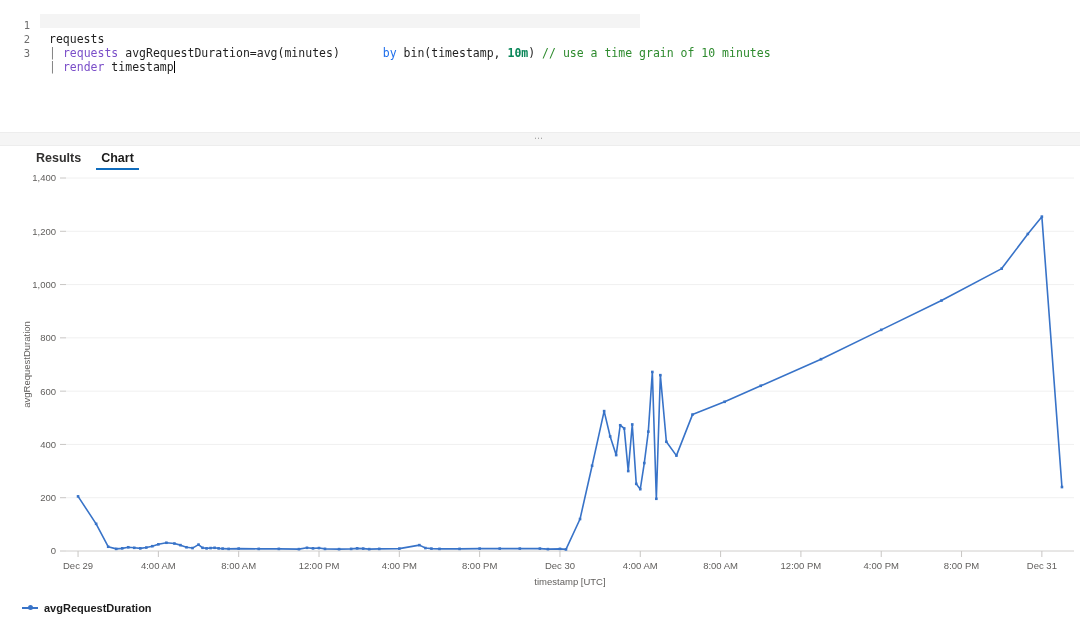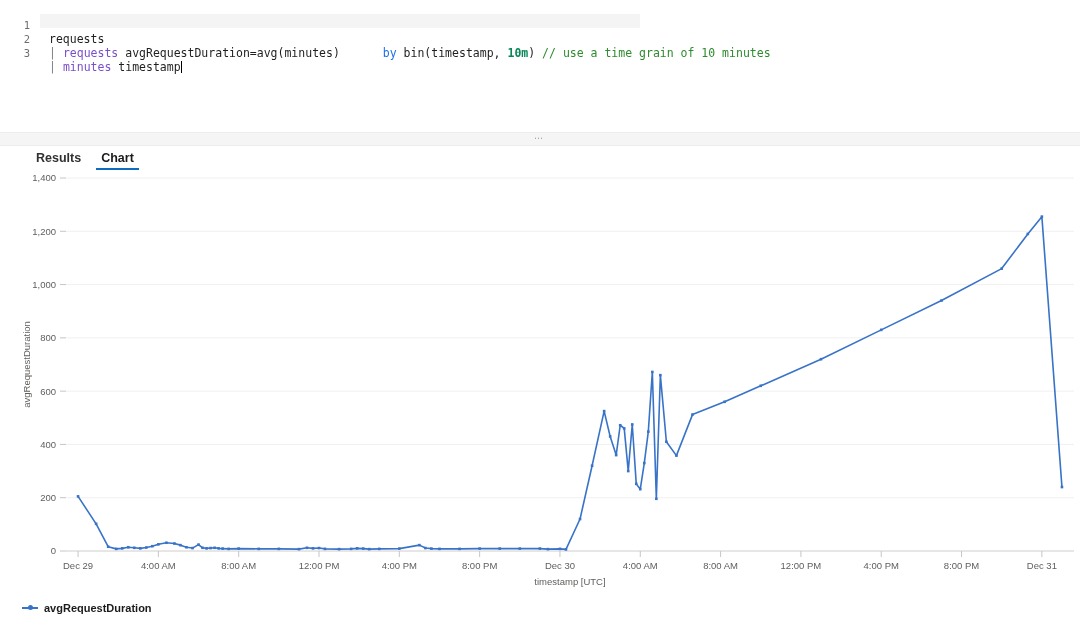--- a/index.html
+++ b/index.html
@@ -103,21 +103,21 @@
     <span class="code-txt"><span class="ident">requests</span></span>
   </div>
 
   <div class="code-line" style="top:18px;position:absolute;">
     <span class="ln">2</span>
     <span class="code-txt"><span class="pipe">|</span> <span class="kw">requests</span> <span class="ident">avgRequestDuration=avg(minutes)</span> <span class="kw2">by</span> <span class="ident">bin(timestamp,</span> <span class="num">10m</span><span class="ident">)</span> <span class="cmt">// use a time grain of 10 minutes</span></span>
   </div>
 
   <div class="code-line" style="top:32px;position:absolute;">
     <span class="ln">3</span>
-    <span class="code-txt"><span class="pipe">|</span> <span class="kw">minutes</span> <span class="ident">timestamp</span><span id="caret"></span></span>
+    <span class="code-txt"><span class="pipe">|</span> <span class="kw">render</span> <span class="ident">timestamp</span><span id="caret"></span></span>
   </div>
 </div>
 
 <div id="splitter">
   <span class="dots">⋯</span>
 </div>
 
 <div id="tabs">
   <div class="tab">Results</div>
   <div class="tab active">Chart</div>

